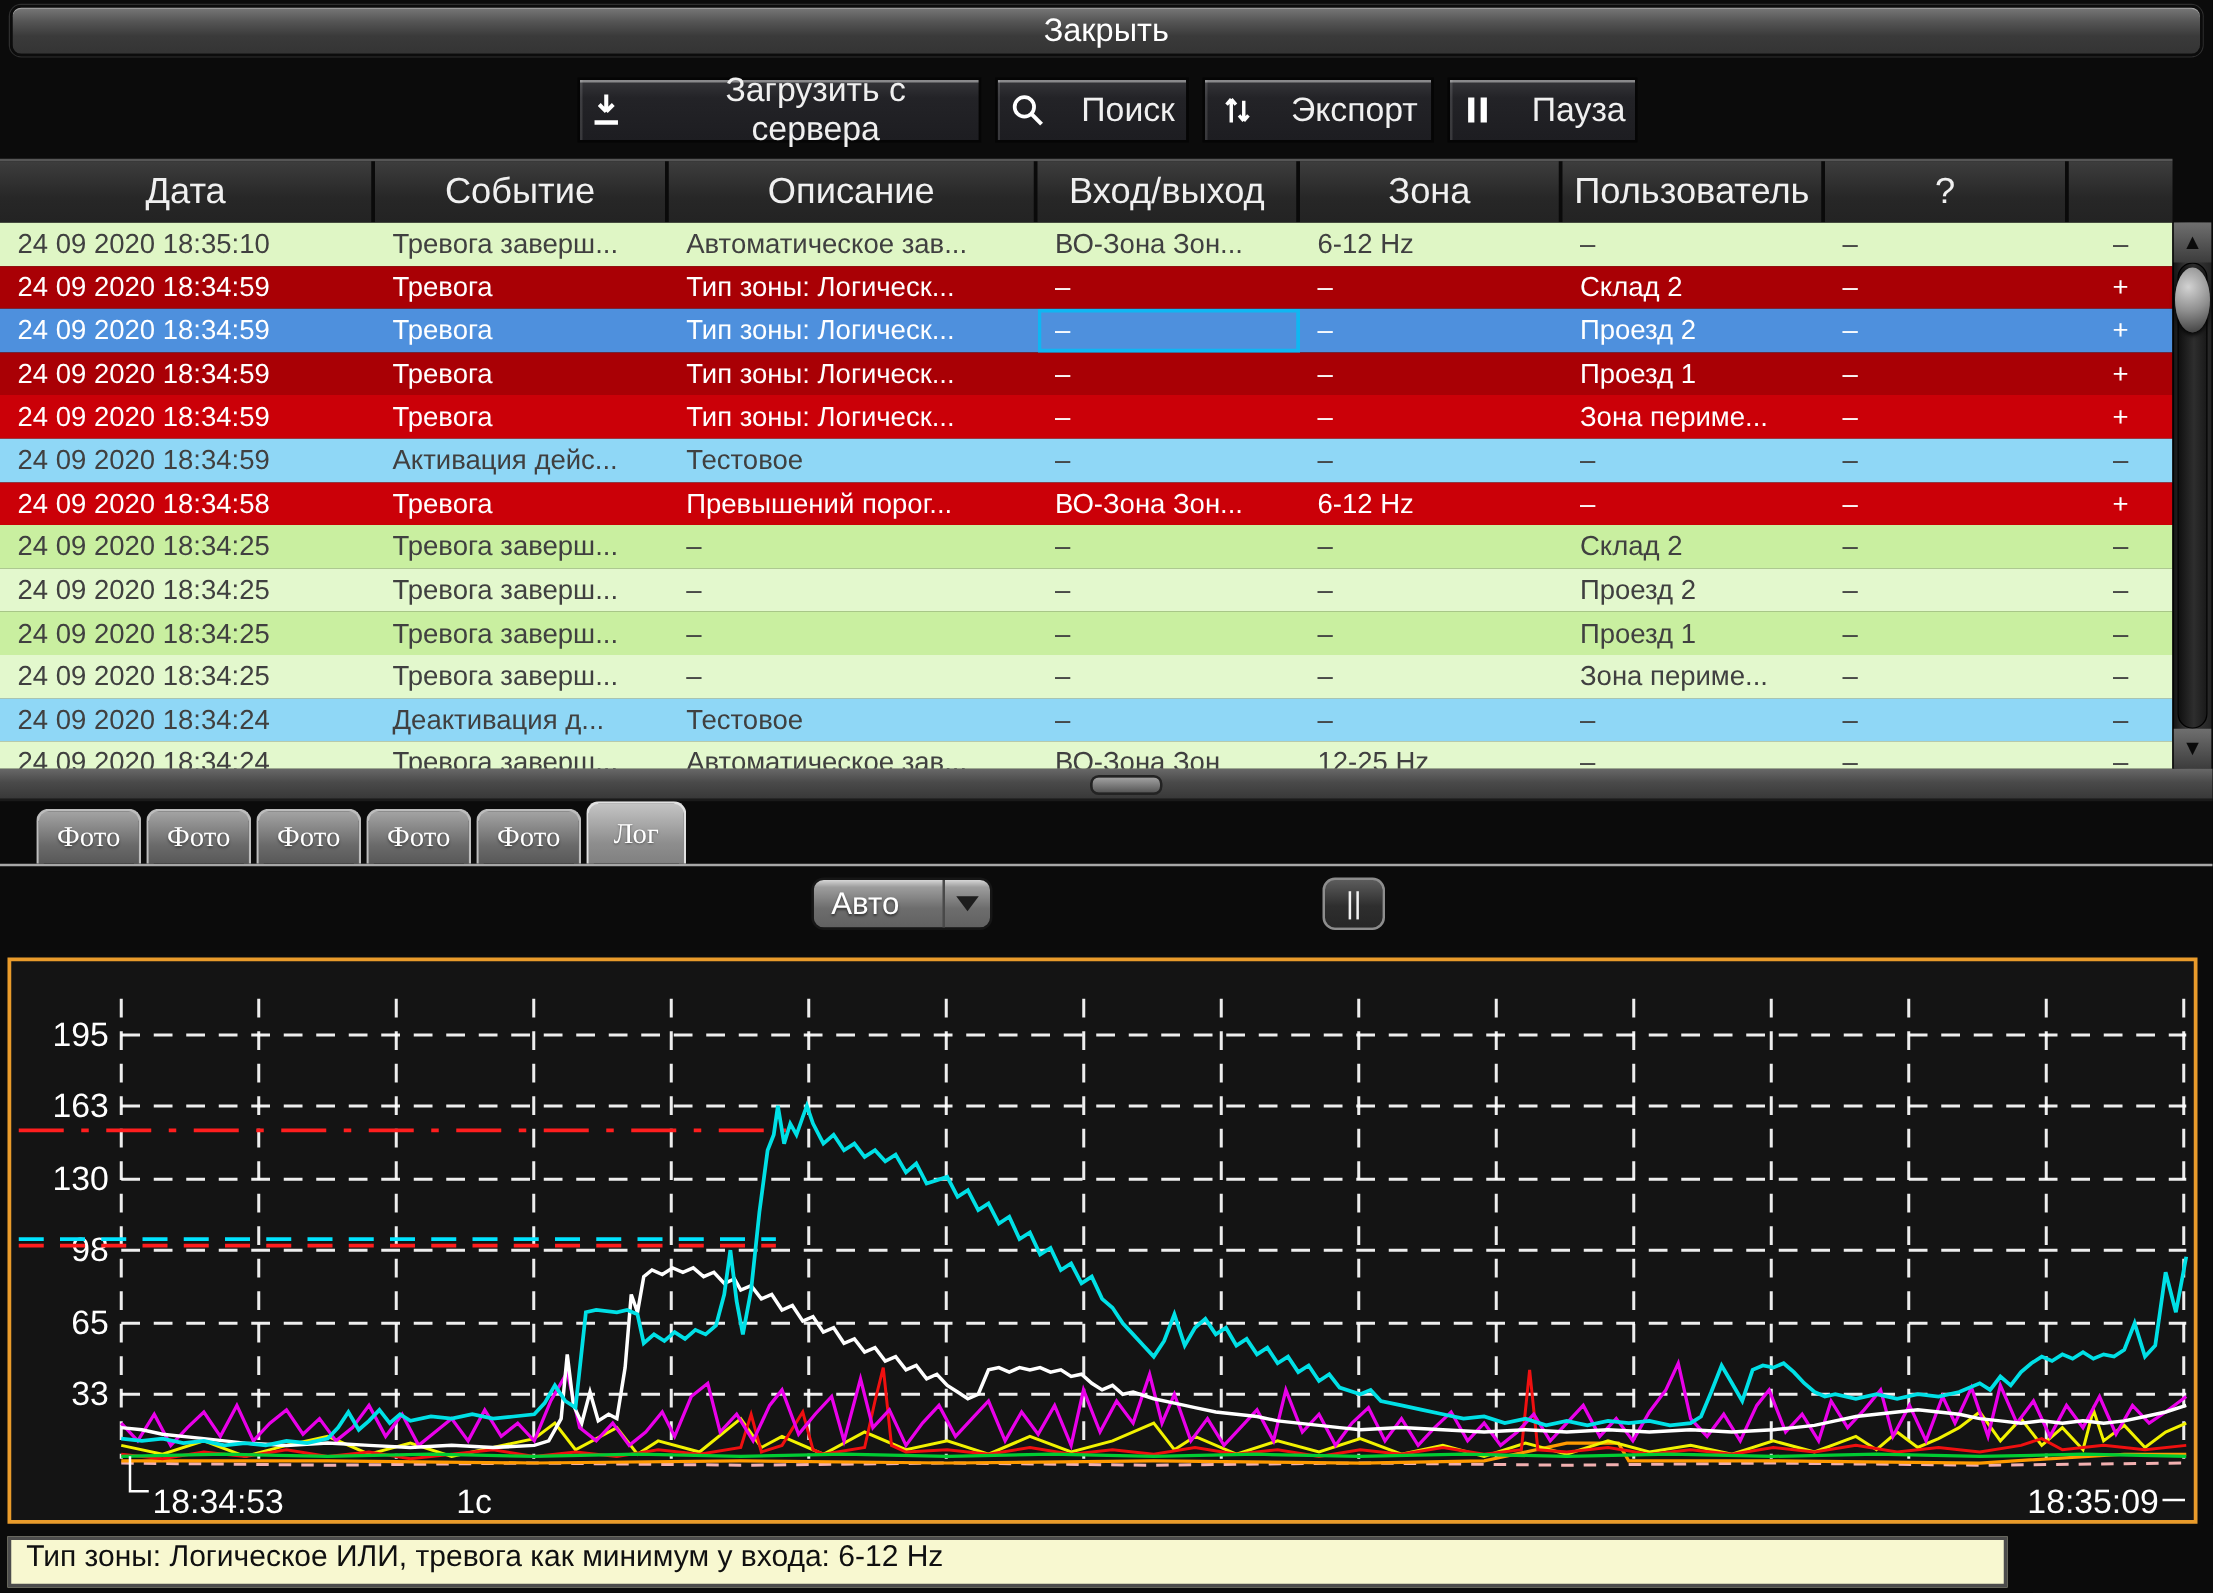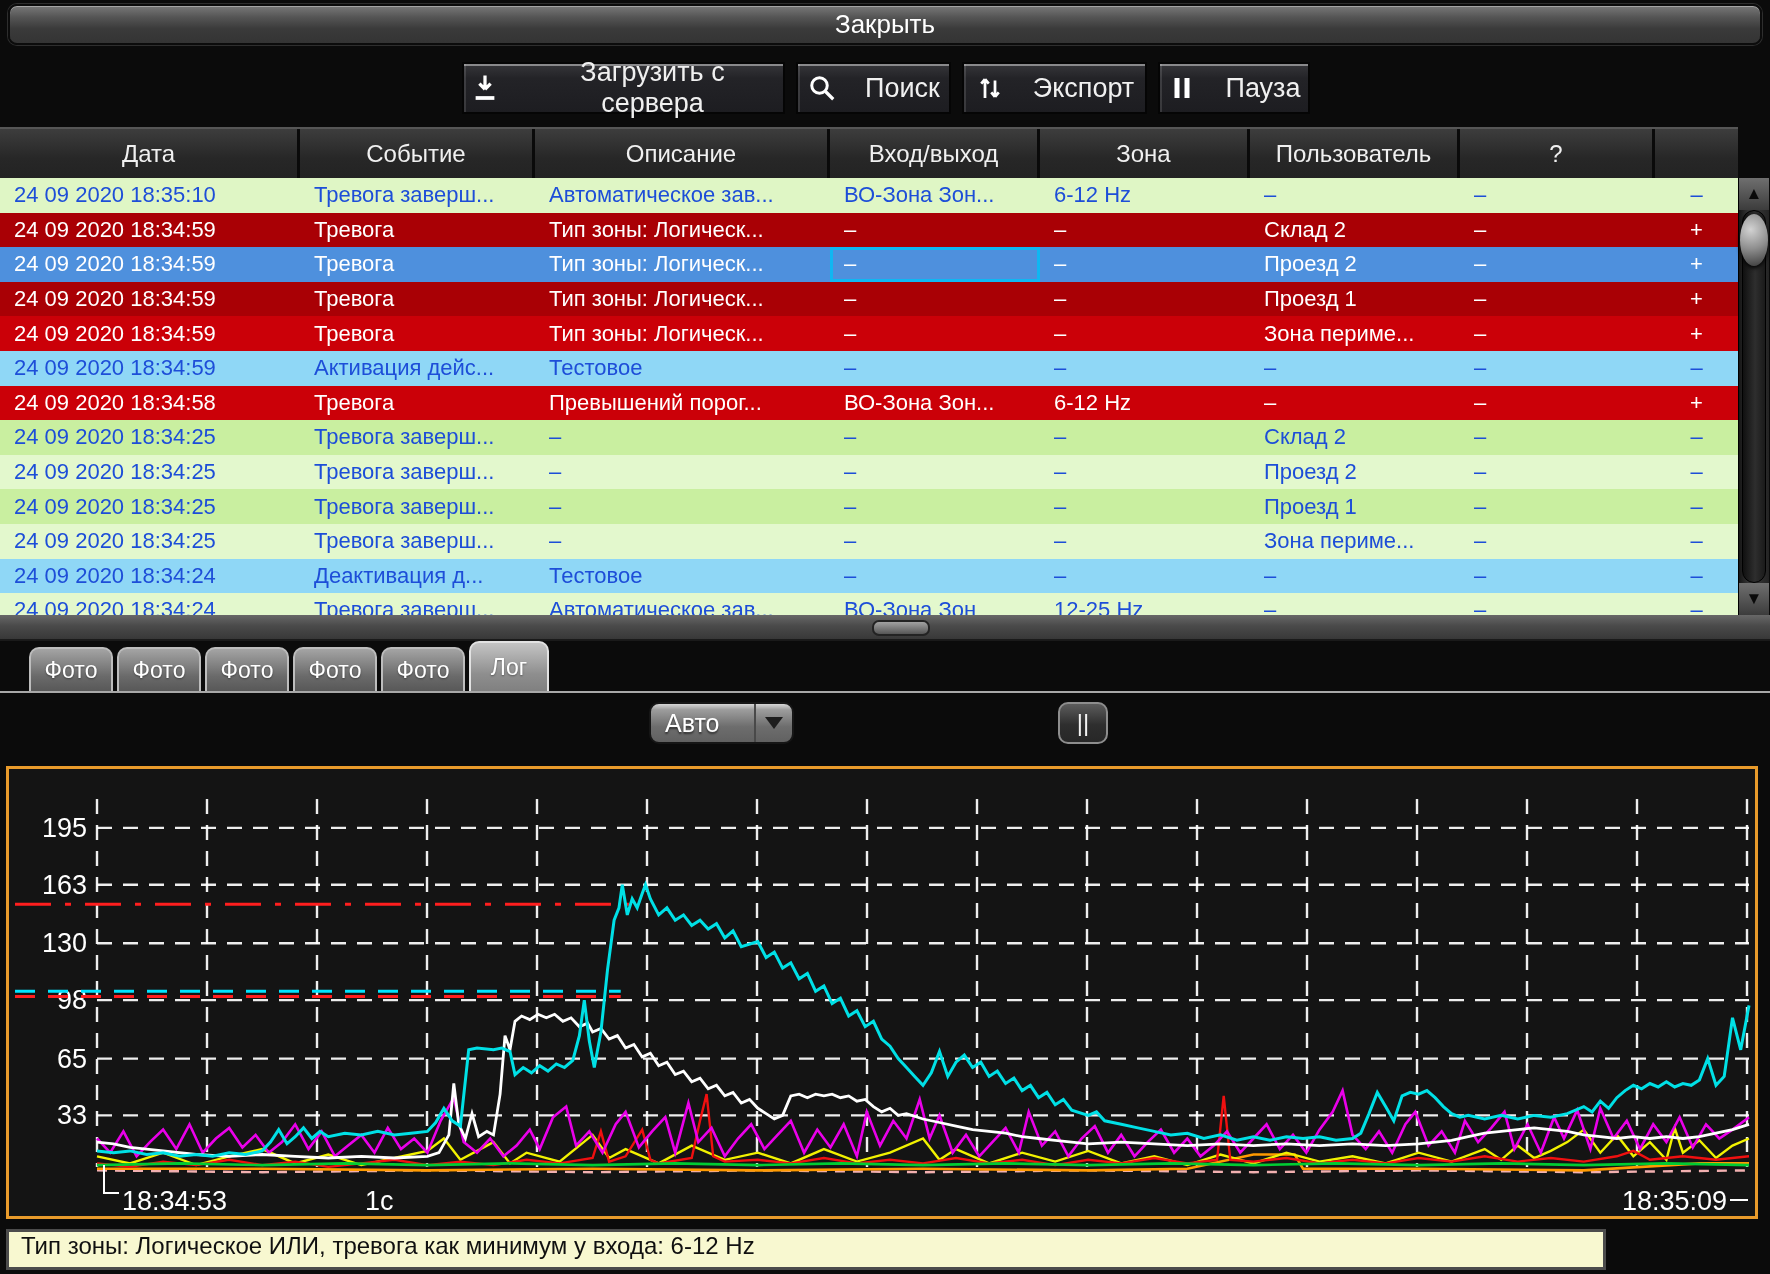--- a/index.html
+++ b/index.html
@@ -18,25 +18,25 @@
     background:linear-gradient(#36363a,#232327 30%,#1d1d21);
     border:2px solid #050505;box-shadow:inset 0 2px 0 rgba(255,255,255,.42),inset 2px 0 0 rgba(255,255,255,.12);
     color:#f0f0f0;font-size:27px;cursor:pointer;}
   .w1{width:323px}.w2{width:155px}.w3{width:185px}.w4{width:152px}
   .ticon{width:30px;height:30px;display:inline-flex}
 
   
   .thead{position:absolute;left:0;top:127px;width:1738px;height:51px;display:grid;
     grid-template-columns:300px 235px 295px 210px 210px 210px 195px 83px;
     background:linear-gradient(#3d3d3d,#272727 60%,#232323);border-top:2px solid #565656;box-sizing:border-box;}
-  .hcell{display:flex;align-items:center;justify-content:center;color:#f0f0f0;font-size:24px;
+  .hcell{display:flex;align-items:center;justify-content:center;color:#f0f0f0;font-size:29px;
     border-right:3px solid #0a0a0a;box-sizing:border-box;cursor:pointer;}
   .tbody{position:absolute;left:0;top:178px;width:1738px;height:437px;overflow:hidden;background:#111;}
   .trow{display:grid;grid-template-columns:300px 235px 295px 210px 210px 210px 195px 83px;
-    height:34.6px;align-items:center;color:#1d4ed8;cursor:pointer;}
+    height:34.6px;align-items:center;color:#404040;cursor:pointer;}
   .tcell{padding-left:14px;font-size:22px;white-space:nowrap;overflow:hidden;height:100%;
     display:flex;align-items:center;box-sizing:border-box;}
   .tcell.col7{justify-content:center;padding-left:0;}
   .s-green1{background:#dff6c5}.s-green2{background:#c9efa0}.s-green3{background:#e3f8cd}
   .s-red2{background:#a90005;color:#fff}.s-red{background:#cb0008;color:#fff}
   .s-lblue{background:#8fd7f6}.s-sel{background:#4e90dd;color:#fff}
   .tcell.focused{box-shadow:inset 0 0 0 3px #10b6f2;}
 
   
   .vscroll{position:absolute;left:1738px;top:178px;width:30px;height:437px;
@@ -54,21 +54,21 @@
     background:linear-gradient(#686868,#4a4a4a 45%,#383838);border-bottom:2px solid #1a1a1a;cursor:row-resize;}
   .handle{position:absolute;left:872px;top:5px;width:54px;height:12px;border-radius:7px;
     background:linear-gradient(#a2a2a2,#565656);border:2px solid #232323;}
 
   
   .tabbar{position:absolute;left:0;top:641px;width:1770px;height:52px;}
   .tabline{position:absolute;left:0;right:0;bottom:0;height:2px;background:#a8a8a8;}
   .tab{position:absolute;bottom:2px;height:44px;width:84px;border-radius:10px 10px 0 0;
     background:linear-gradient(#a4a4a4,#6a6a6a 65%,#585858);border:2px solid #bdbdbd;border-bottom:none;
     color:#fff;font-size:23px;display:flex;align-items:center;justify-content:center;cursor:pointer;
-    box-sizing:border-box;text-shadow:0 1px 2px rgba(0,0,0,.4);}
+    box-sizing:border-box;text-shadow:0 1px 2px rgba(0,0,0,.4);font-family:Liberation Serif, serif;}
   .tab.active{height:50px;background:linear-gradient(#c4c4c4,#8e8e8e 65%,#808080);border-color:#e2e2e2;z-index:2;}
 
   
   .controls{position:absolute;left:0;top:702px;width:1770px;height:44px;}
   .combo{position:absolute;height:42px;border-radius:10px;display:flex;align-items:center;
     background:linear-gradient(#d6d6d6,#9d9d9d 15%,#6d6d6d 60%,#616161);
     border:2px solid #161616;color:#fff;font-size:25px;cursor:pointer;
     text-shadow:0 2px 2px rgba(0,0,0,.55);box-sizing:border-box;}
   .combo .ctxt{flex:1;padding:0 14px;white-space:nowrap;}
   .combo .dd{width:36px;height:100%;border-left:2px solid #494949;display:flex;align-items:center;justify-content:center;}

